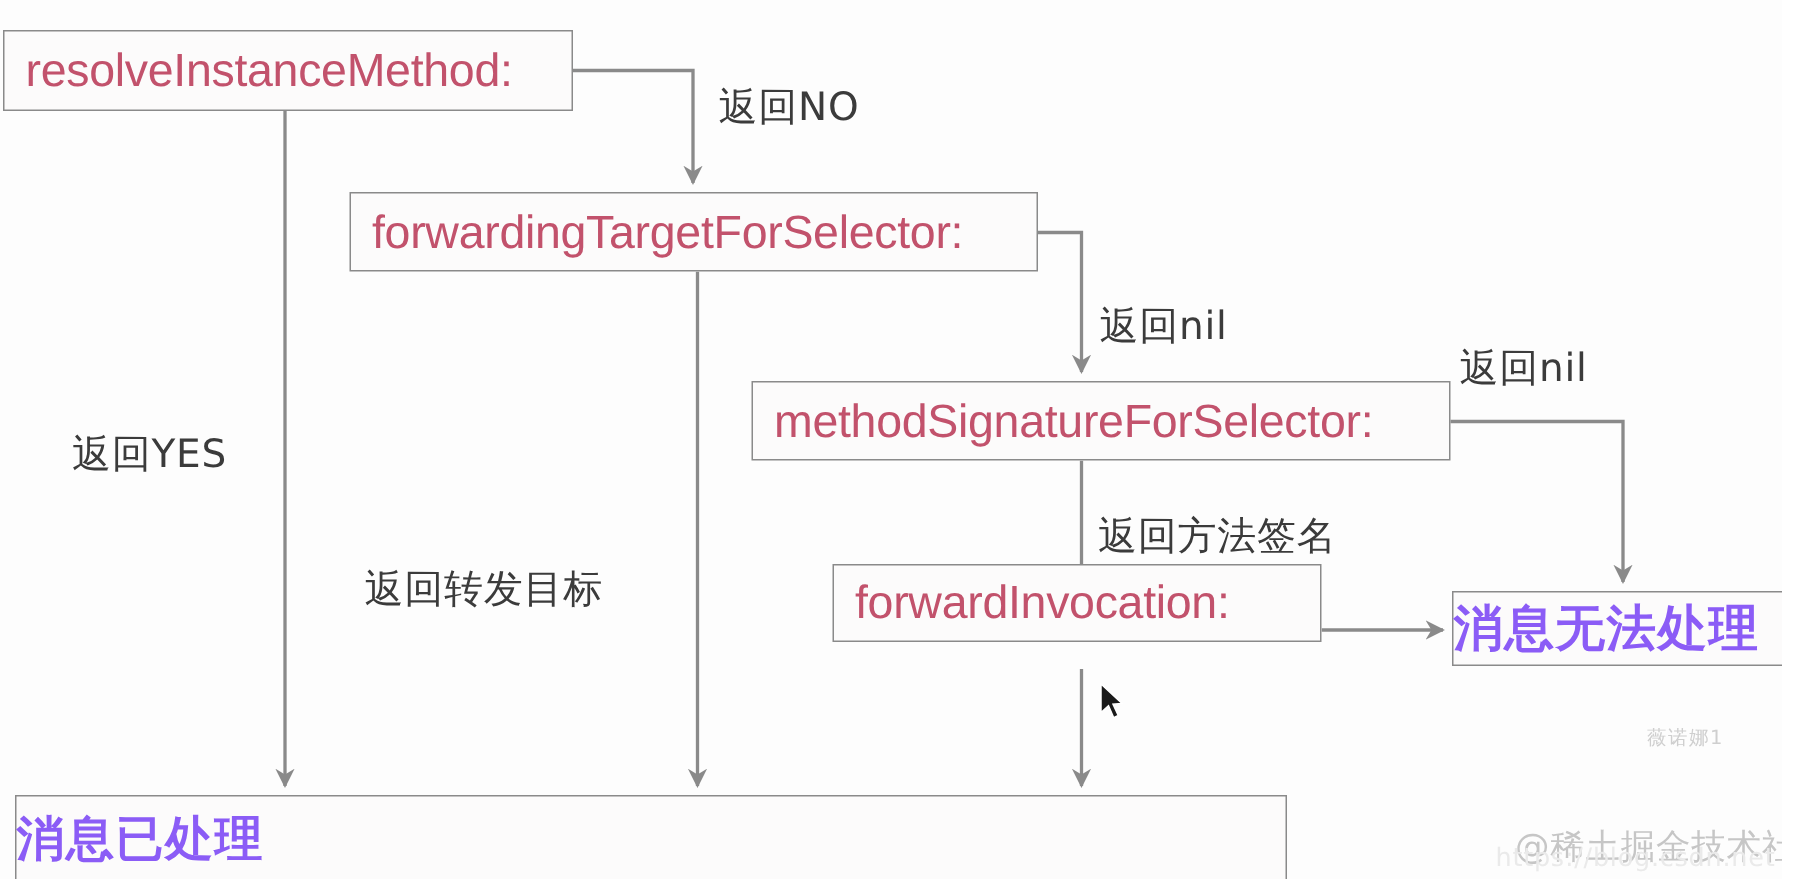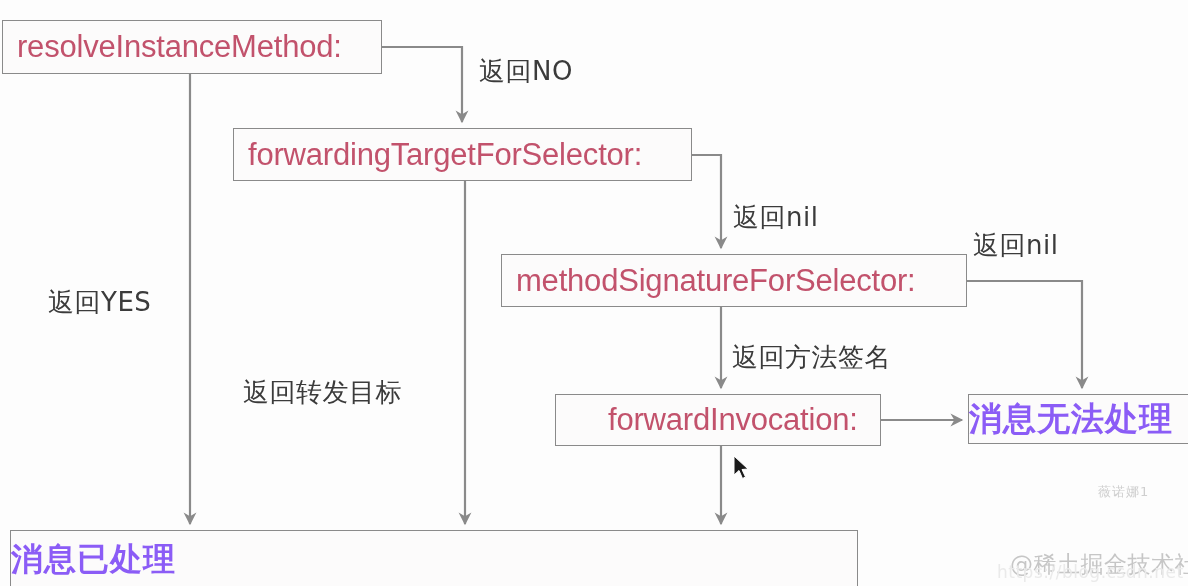--- a/index.html
+++ b/index.html
@@ -127,21 +127,21 @@
   </div>
 
   <div class="node method" style="left:233px; top:128px; width:459px; height:53px;">
     <span class="node-label">forwardingTargetForSelector:</span>
   </div>
 
   <div class="node method" style="left:484px; top:254px; width:466px; height:53px;margin-left:17px;">
     <span class="node-label">methodSignatureForSelector:</span>
   </div>
 
-  <div class="node method" style="left:555px; top:394px; width:326px; height:52px;padding-left:38px;">
+  <div class="node method" style="left:555px; top:376px; width:326px; height:52px;">
     <span class="node-label">forwardInvocation:</span>
   </div>
 
   <div class="node terminal" style="left:968px; top:394px; width:227px; height:50px;">
     <span class="node-label">消息无法处理</span>
   </div>
 
   <div class="node terminal wide" style="left:10px; top:530px; width:848px; height:60px;">
     <span class="node-label">消息已处理</span>
   </div>

